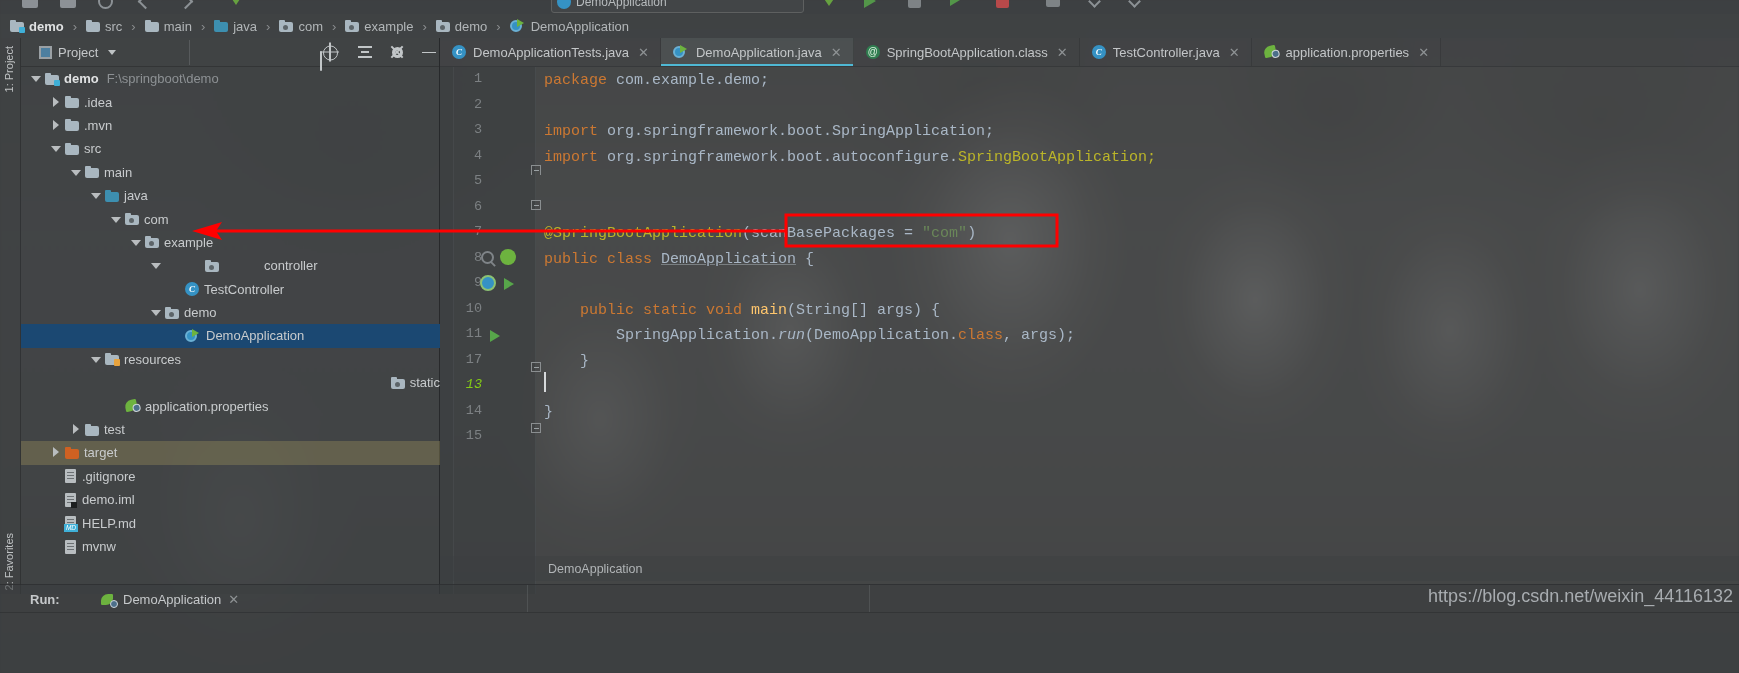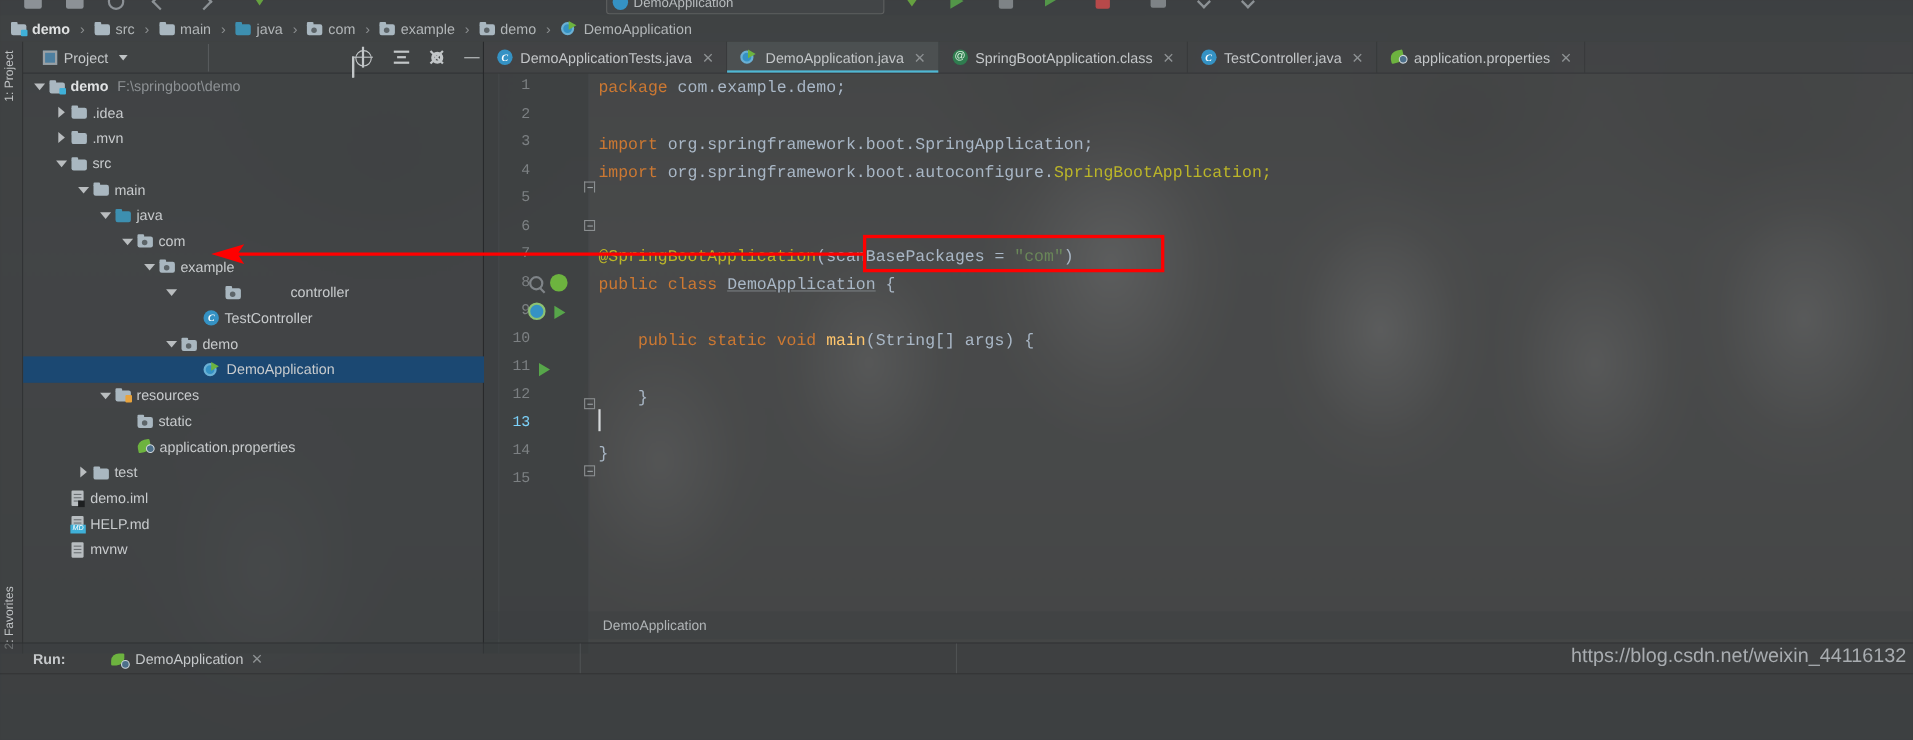--- a/index.html
+++ b/index.html
@@ -208,21 +208,21 @@
 
   .gutter{
     position:absolute; left:0; top:29px; width:96px; bottom:0;
     background: rgba(57,60,62,.55); border-right:1px solid rgba(90,94,96,.35);
   }
   .gutter-strip{ position:absolute; left:0; top:0; width:14px; bottom:0; background: rgba(60,63,65,.55); border-right:1px solid rgba(90,94,96,.3);}
   .lineno{
     position:absolute; right:53px; width:40px; text-align:right;
     font-family:"Liberation Mono", monospace; font-size:13.5px; color:#7c8083;
   }
-  .lineno.cur{ color:#7dd3fc; }
+  .lineno.cur{ color:#84cc16;font-style:italic; }
 
   .code{
     position:absolute; left:96px; top:29px; right:0; bottom:0;
     font-family:"Liberation Mono", monospace; font-size:15px; line-height:25.5px;
     color:#a9b7c6; padding-top:2px;
   }
   .cline{ position:absolute; left:0; white-space:pre; }
   .kw{ color:#cc7832; }
   .str{ color:#6a8759; }
   .ann{ color:#bbb529; }
@@ -472,40 +472,54 @@
           </span>
           <span class="tlbl">DemoApplication</span>
         </div>
         <div class="trow" style="padding-left: 70px;">
           <span class="twist down"></span>
           <span class="ico ico-folder res">
             <i></i>
           </span>
           <span class="tlbl">resources</span>
         </div>
-        <div class="trow" style="padding-left: 90px;">
+        <div class="trow" style="padding-left: 90px; justify-content: flex-end;">
           <span class="twist"></span>
           <span class="ico ico-folder pkg">
             <i></i>
           </span>
           <span class="tlbl">static</span>
         </div>
         <div class="trow" style="padding-left: 90px;">
           <span class="twist"></span>
           <span class="ico ico-spring">
             <i></i>
           </span>
           <span class="tlbl">application.properties</span>
         </div>
         <div class="trow" style="padding-left: 50px;">
           <span class="twist right"></span>
           <span class="ico ico-folder">
             <i></i>
           </span>
           <span class="tlbl">test</span>
+        </div>
+        <div class="trow hl" style="padding-left: 30px;">
+          <span class="twist right"></span>
+          <span class="ico ico-folder orange">
+            <i></i>
+          </span>
+          <span class="tlbl">target</span>
+        </div>
+        <div class="trow" style="padding-left: 30px;">
+          <span class="twist"></span>
+          <span class="ico ico-file">
+            <i></i>
+          </span>
+          <span class="tlbl">.gitignore</span>
         </div>
         <div class="trow" style="padding-left: 30px;">
           <span class="twist"></span>
           <span class="ico ico-file iml">
             <i></i>
           </span>
           <span class="tlbl">demo.iml</span>
         </div>
         <div class="trow" style="padding-left: 30px;">
           <span class="twist"></span>
@@ -570,21 +584,21 @@
           <div class="lineno" style="top: 29.5px;">2</div>
           <div class="lineno" style="top: 55px;">3</div>
           <div class="lineno" style="top: 80.5px;">4</div>
           <div class="lineno" style="top: 106px;">5</div>
           <div class="lineno" style="top: 131.5px;">6</div>
           <div class="lineno" style="top: 157px;">7</div>
           <div class="lineno" style="top: 182.5px;">8</div>
           <div class="lineno" style="top: 208px;">9</div>
           <div class="lineno" style="top: 233.5px;">10</div>
           <div class="lineno" style="top: 259px;">11</div>
-          <div class="lineno" style="top: 284.5px;">12</div>
+          <div class="lineno" style="top: 284.5px;">17</div>
           <div class="lineno cur" style="top: 310px;">13</div>
           <div class="lineno" style="top: 335.5px;">14</div>
           <div class="lineno" style="top: 361px;">15</div>
         </div>
 
       <div class="gmark search-ico" style="left:41px;top:184px;"></div>
       <div class="gmark" style="left:60px;top:182px;width:16px;height:16px;border-radius:50%;background:#6db33f;"></div>
       <div class="gmark" style="left:40px;top:208px;width:16px;height:16px;border-radius:50%;background:#3592c4;border:2px solid #8cc273;box-sizing:border-box;"></div>
       <div class="gmark run-tri" style="left:64px;top:211px;"></div>
       <div class="gmark run-tri" style="left:50px;top:263px;"></div>
@@ -599,20 +613,21 @@
     <div class="cline" style="top: 1px; left: 8px;"><span class="kw">package </span><span class="cls">com.example.demo;</span></div>
         <div class="cline" style="top: 26.5px; left: 8px;"></div>
         <div class="cline" style="top: 52px; left: 8px;"><span class="kw">import </span><span class="cls">org.springframework.boot.SpringApplication;</span></div>
         <div class="cline" style="top: 77.5px; left: 8px;"><span class="kw">import </span><span class="cls">org.springframework.boot.autoconfigure.</span><span class="ann">SpringBootApplication;</span></div>
         <div class="cline" style="top: 103px; left: 8px;"></div>
         <div class="cline" style="top: 128.5px; left: 8px;"></div>
         <div class="cline" style="top: 154px; left: 8px;"><span class="ann">@SpringBootApplication</span><span class="cls">(</span><span class="cls">scanBasePackages</span><span class="cls"> = </span><span class="str">"com"</span><span class="cls">)</span></div>
         <div class="cline" style="top: 179.5px; left: 8px;"><span class="kw">public class </span><span class="cls underline">DemoApplication</span><span class="cls"> {</span></div>
         <div class="cline" style="top: 205px; left: 8px;"></div>
         <div class="cline" style="top: 230.5px; left: 8px;"><span class="kw">    public static void </span><span class="fn">main</span><span class="cls">(</span><span class="cls">String</span><span class="cls">[] args) {</span></div>
+        <div class="cline" style="top: 256px; left: 8px;"><span class="cls">        SpringApplication.</span><span class="cls italic">run</span><span class="cls">(DemoApplication.</span><span class="kw">class</span><span class="cls">, args);</span></div>
         <div class="cline" style="top: 281.5px; left: 8px;"><span class="cls">    }</span></div>
         <div class="cline" style="top: 307px; left: 8px;"></div>
         <div class="cline" style="top: 332.5px; left: 8px;"><span class="cls">}</span></div>
         <div class="cline" style="top: 358px; left: 8px;"></div>
       </div>
   </div>
 
   <div class="editor-crumb">
     <span>DemoApplication</span>
   </div>

